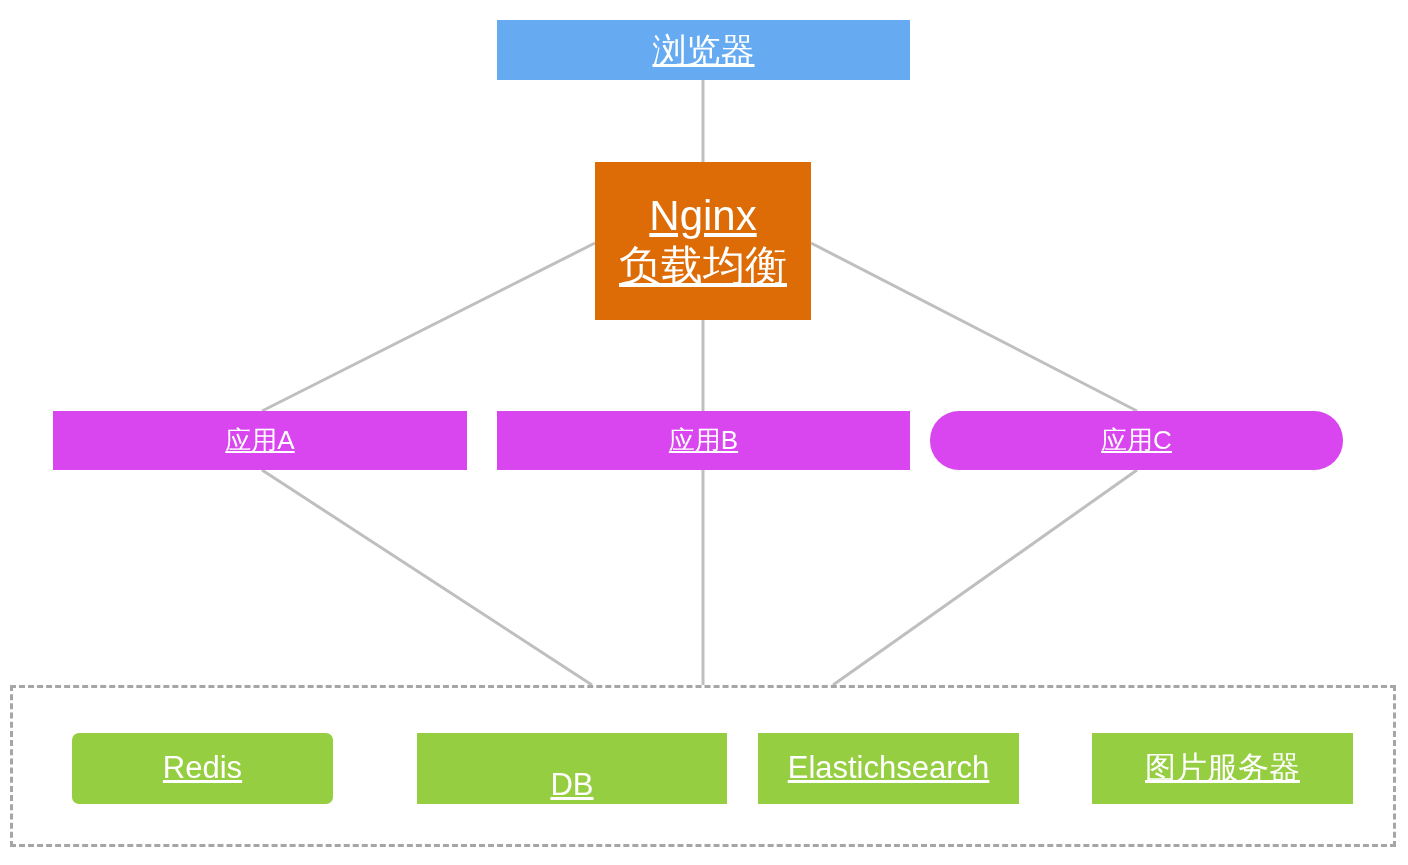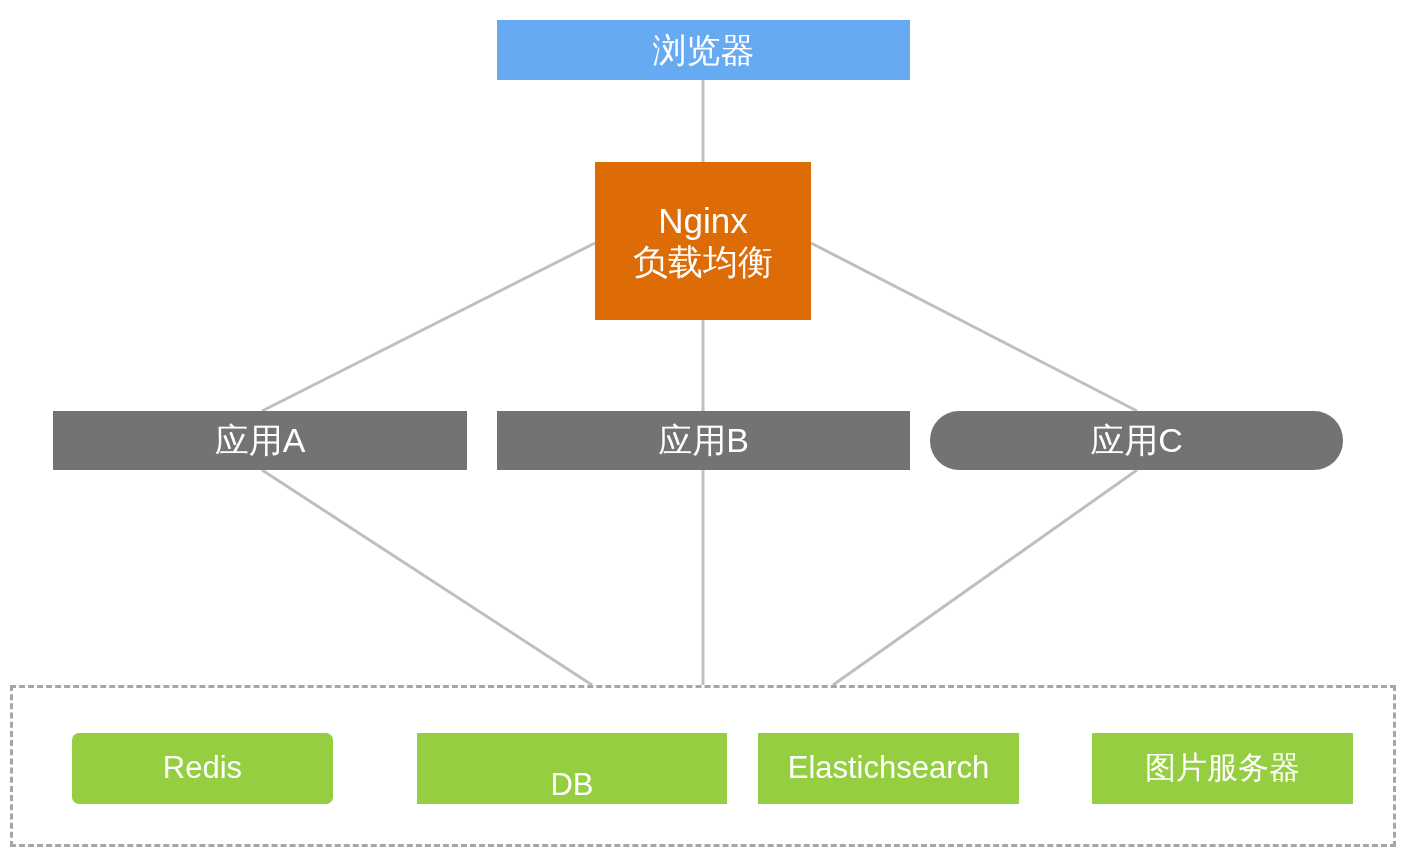--- a/index.html
+++ b/index.html
@@ -28,20 +28,21 @@
   .node {
     position: absolute;
     display: flex;
     align-items: center;
     justify-content: center;
     text-align: center;
     color: #ffffff;
     line-height: 1.18;
     box-sizing: border-box;
     z-index: 3;
+    text-decoration: underline;
   }
   .node-label {
     display: block;
     width: 100%;
     white-space: pre-line;
   }
   
   #browser-node {
     left: 497px;
     top: 20px;
@@ -50,28 +51,28 @@
     background: #66ABF2;
     font-size: 34px;
   }
   
   #nginx-node {
     left: 595px;
     top: 162px;
     width: 216px;
     height: 158px;
     background: #DD6B06;
-    font-size: 35px;
+    font-size: 42px;
   }
   
   .app-node {
     top: 411px;
     height: 59px;
-    background: #737373;
-    font-size: 34px;
+    background: #d946ef;
+    font-size: 26px;
   }
   #app-a-node { left: 53px;  width: 414px; }
   #app-b-node { left: 497px; width: 413px; }
   #app-c-node { left: 930px; width: 413px; border-radius: 29px; }
   
   #infra-group {
     position: absolute;
     left: 10px;
     top: 685px;
     width: 1386px;

